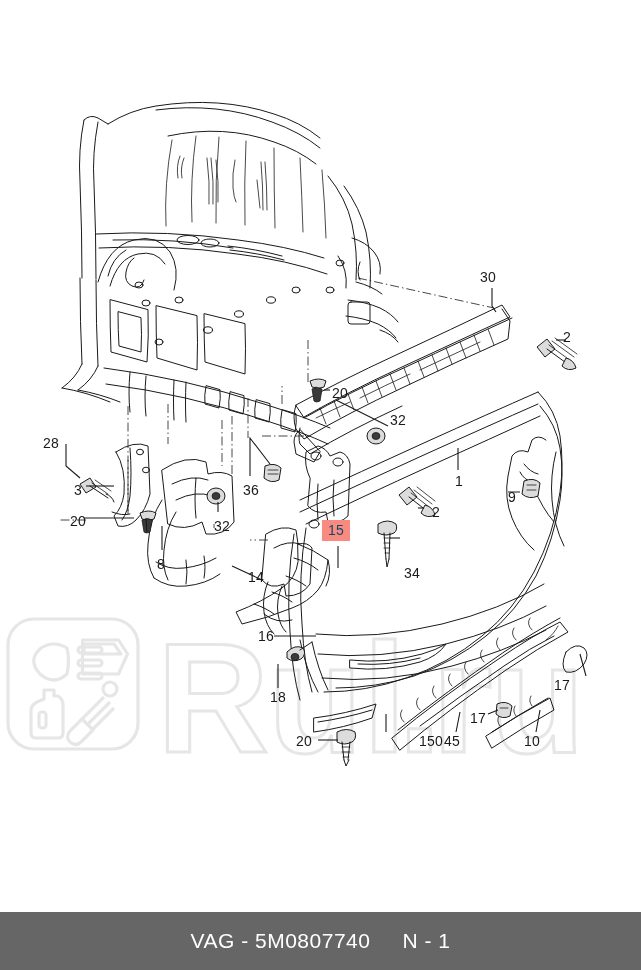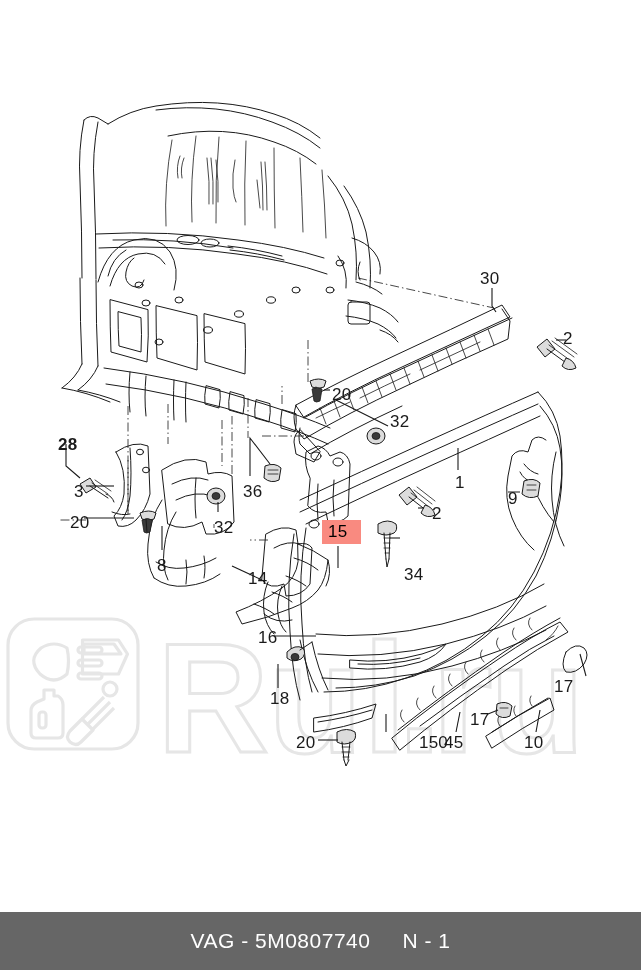--- a/index.html
+++ b/index.html
@@ -29,30 +29,30 @@
     background: #ffffff;
     overflow: hidden;
   }
   #diagram-svg {
     position: absolute;
     left: 0; top: 0;
   }
   .callout {
     position: absolute;
     font-family: "Liberation Sans", sans-serif;
-    font-size: 17px;
+    font-size: 14px;
     color: #1a1a1a;
     line-height: 1;
     white-space: nowrap;
     letter-spacing: 0.2px;
   }
   .callout.highlight {
     background: #f98a80;
-    padding: 3px 14px 4px 6px;
-    color: #000000;
+    padding: 3px 6px 4px 6px;
+    color: #0c4a6e;
   }
   #footer-bar {
     position: absolute;
     left: 0;
     top: 912px;
     width: 641px;
     height: 58px;
     background: #666666;
     display: flex;
     align-items: center;
@@ -476,21 +476,21 @@
       </g>
 
     </svg>
 
     <div class="callout" style="left:480px; top:270px;">30</div>
     <div class="callout" style="left:563px; top:330px;">2</div>
     <div class="callout" style="left:332px; top:386px;">20</div>
     <div class="callout" style="left:390px; top:413px;">32</div>
     <div class="callout" style="left:455px; top:474px;">1</div>
     <div class="callout" style="left:508px; top:490px;">9</div>
-    <div class="callout" style="left:58px; top:436px;font-weight:bold;">28</div>
+    <div class="callout" style="left:43px; top:436px;">28</div>
     <div class="callout" style="left:74px; top:483px;">3</div>
     <div class="callout" style="left:70px; top:514px;">20</div>
     <div class="callout" style="left:214px; top:519px;">32</div>
     <div class="callout" style="left:243px; top:483px;">36</div>
     <div class="callout" style="left:157px; top:557px;">8</div>
     <div class="callout" style="left:432px; top:505px;">2</div>
     <div class="callout highlight" style="left:322px; top:520px;">15</div>
     <div class="callout" style="left:404px; top:566px;">34</div>
     <div class="callout" style="left:216px; top:570px;margin-left:32px;">14</div>
     <div class="callout" style="left:258px; top:629px;">16</div>

